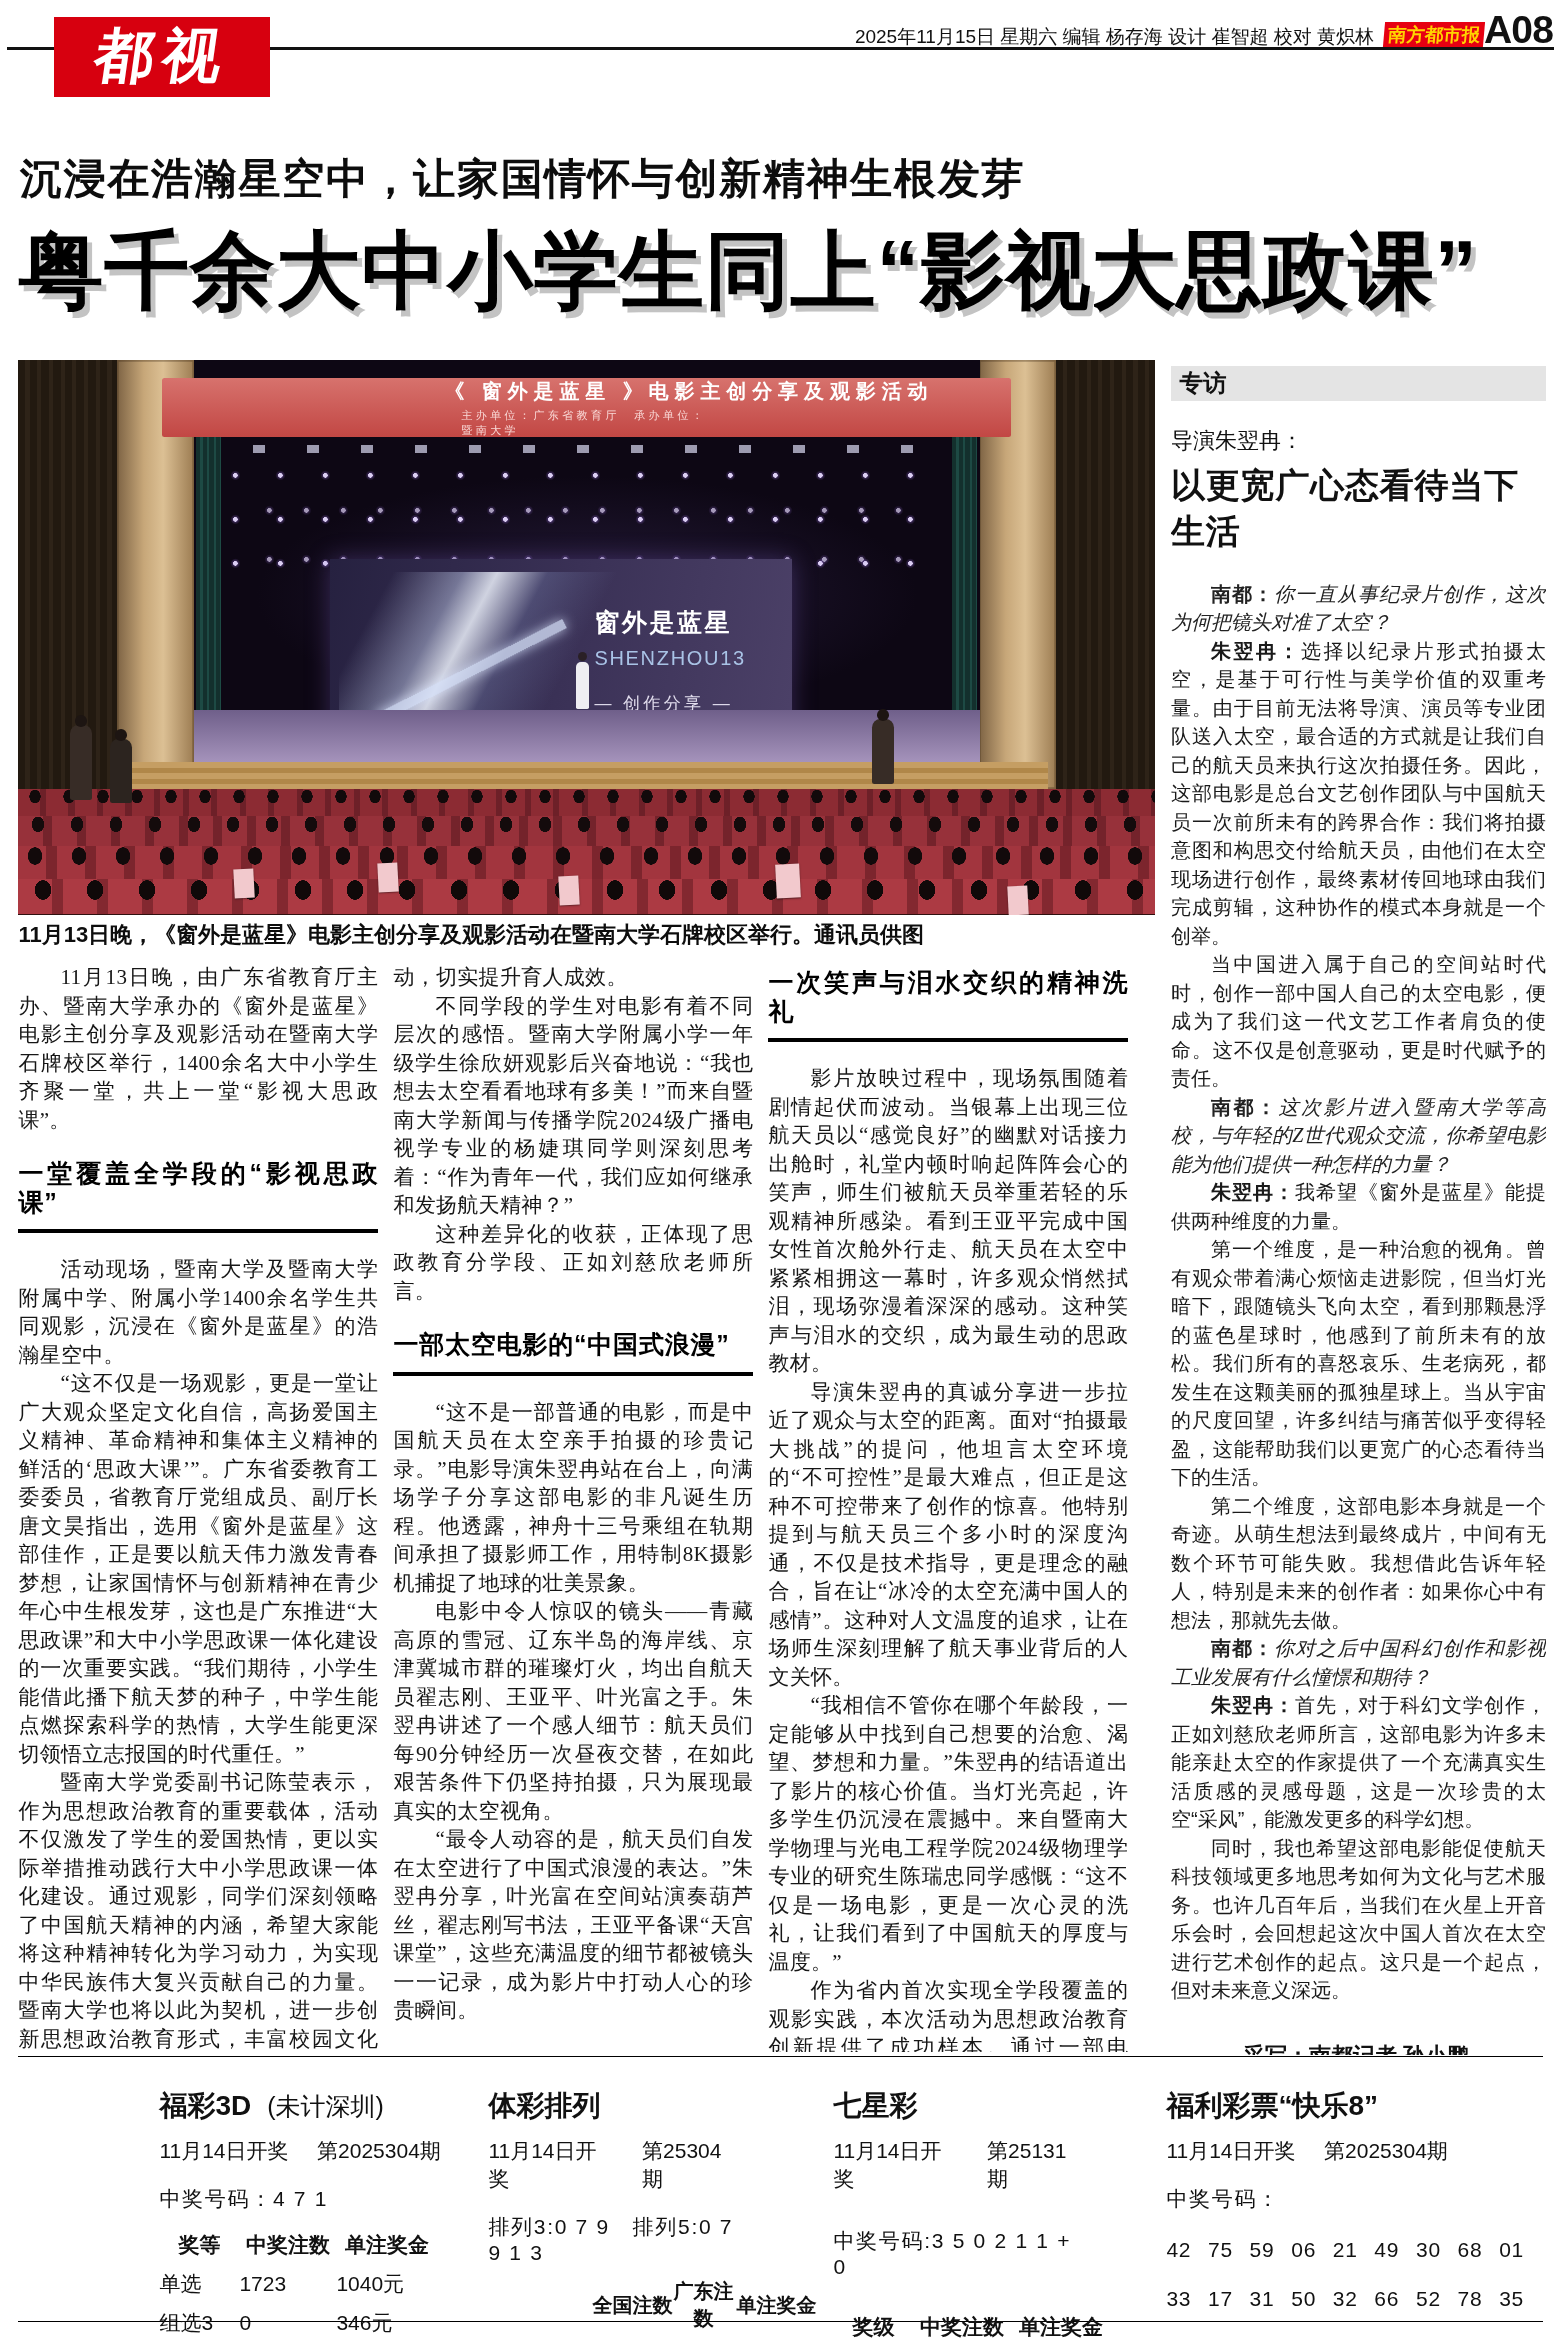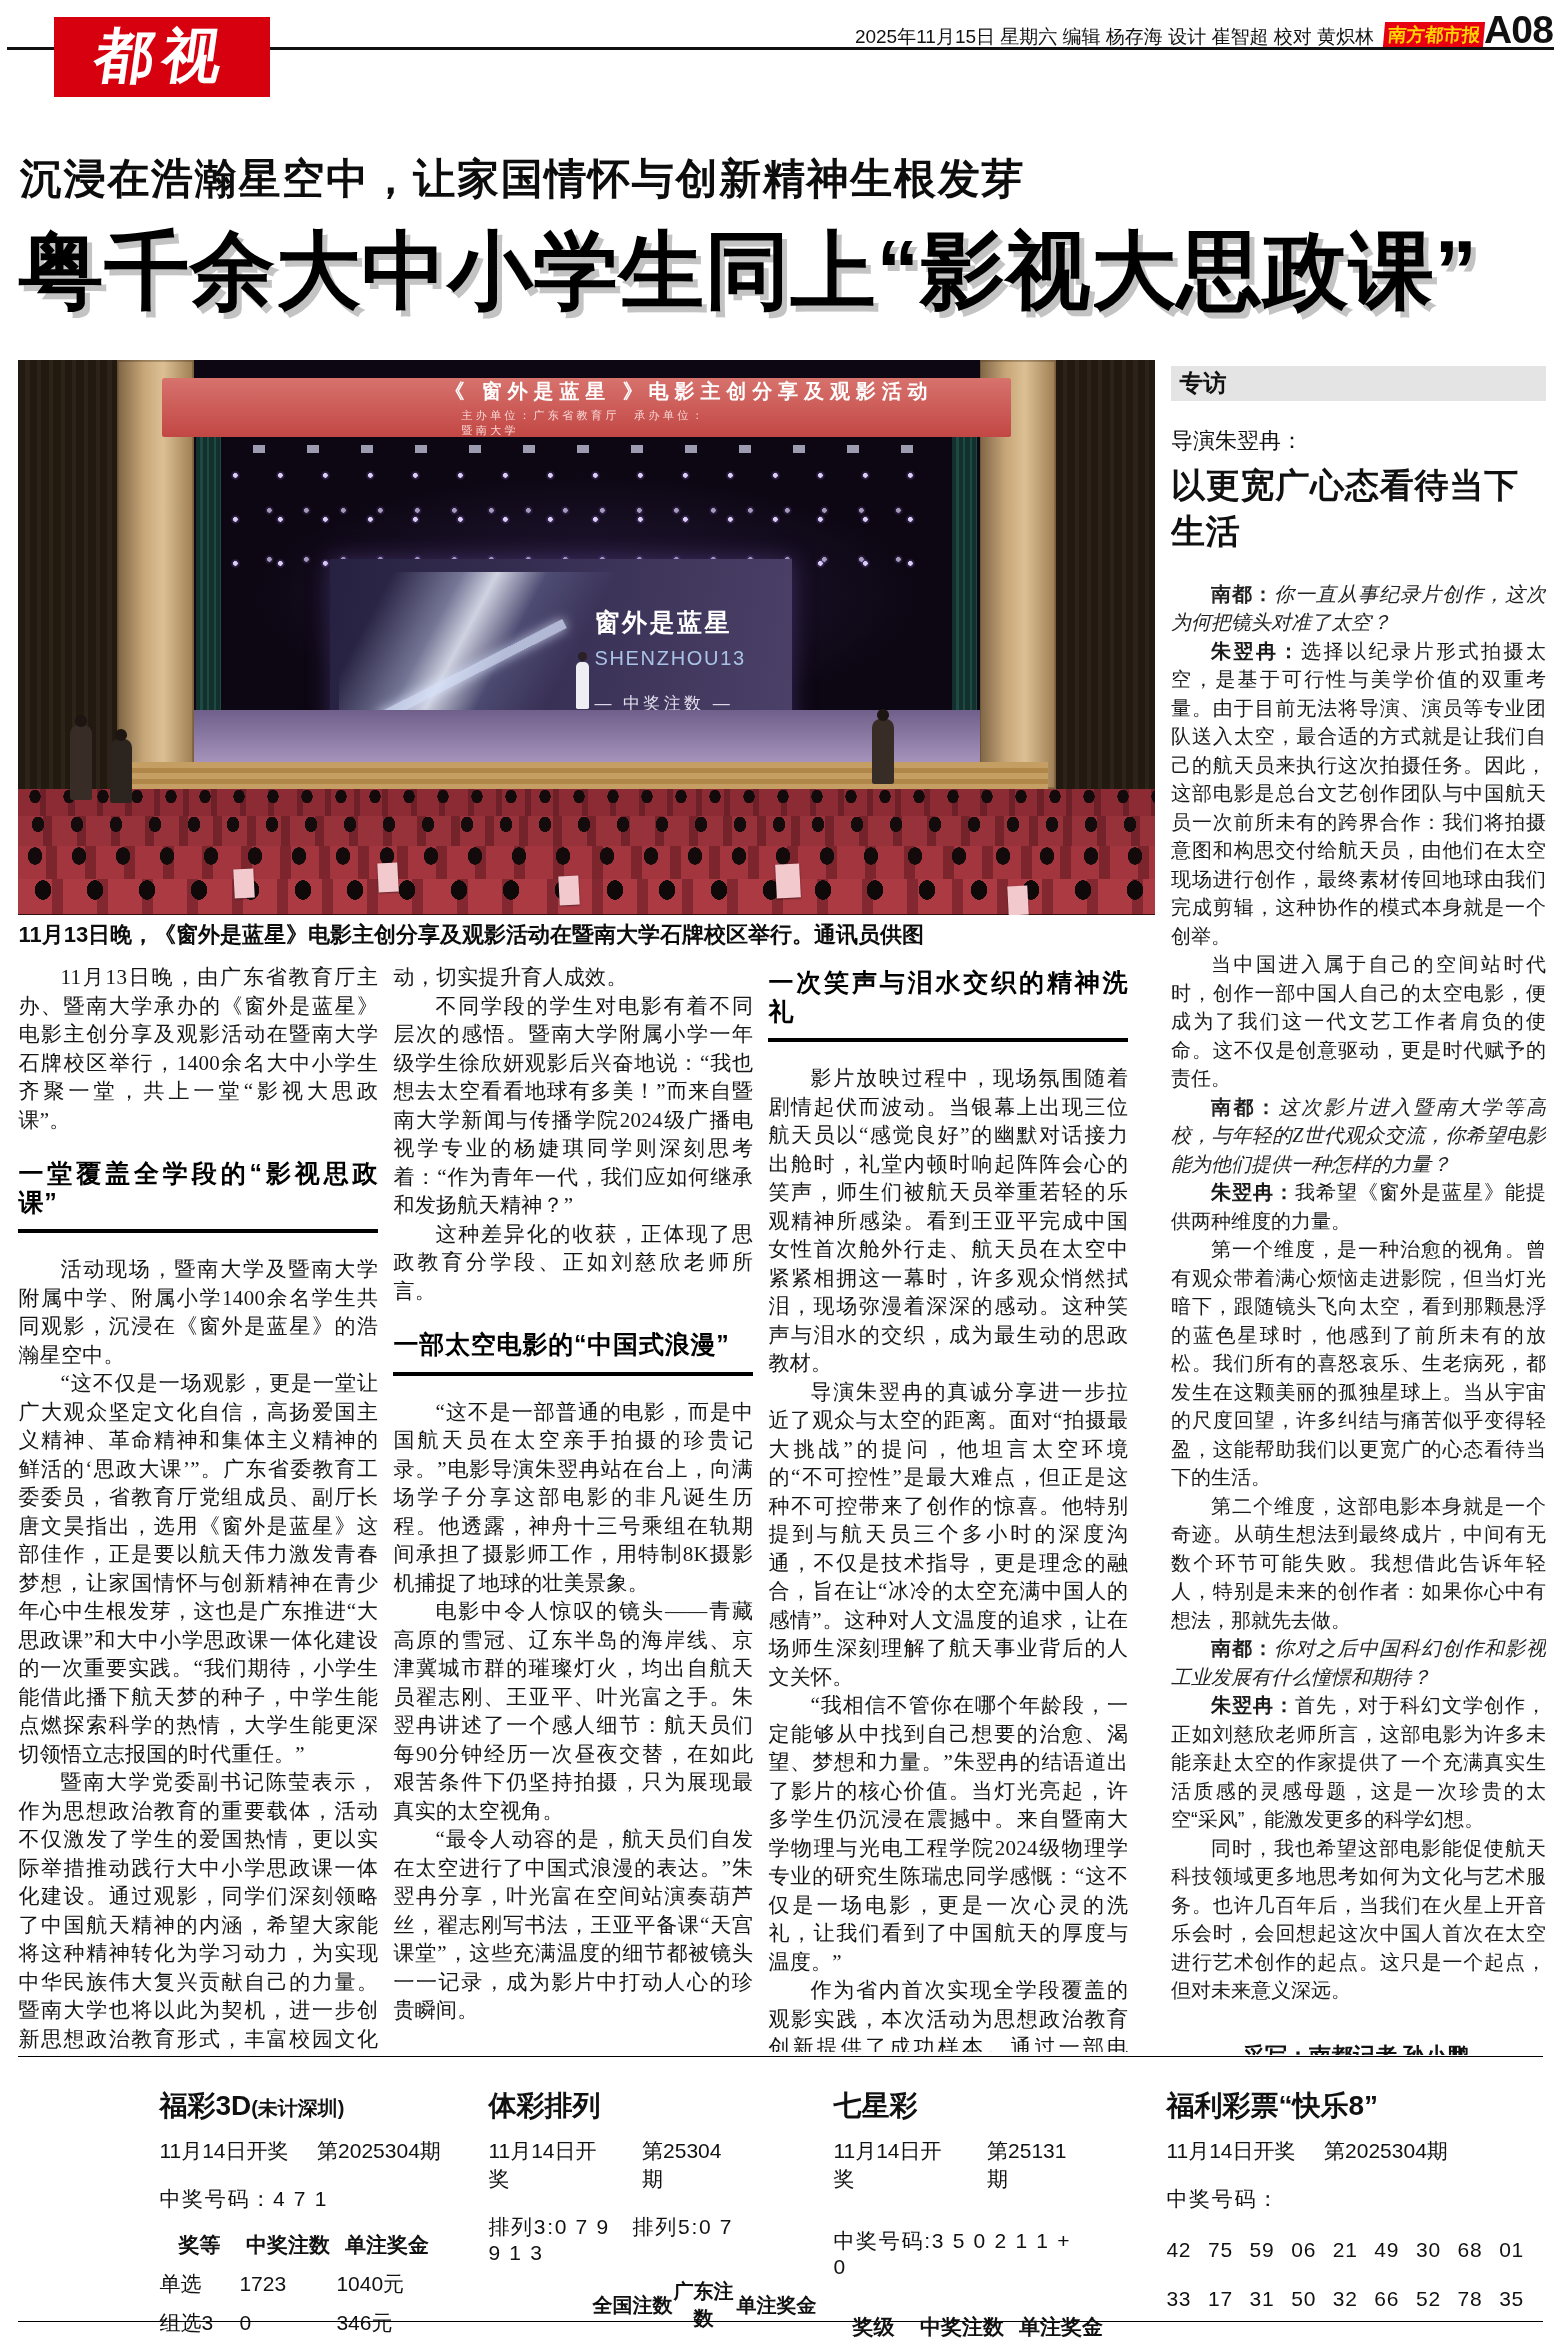--- a/index.html
+++ b/index.html
@@ -100,21 +100,21 @@
   .qa{margin:0;text-indent:2em;}
   .qa-label{font-weight:800;font-style:normal;font-family:"Liberation Sans","DejaVu Sans",sans-serif;}
   .qa.q{font-family:"Liberation Serif","DejaVu Serif",serif;font-style:italic;color:#222;}
   .byline{margin-top:36px;font-weight:800;font-size:22px;}
   .byline .l1{margin-left:72px;}
   
   .lottery{position:absolute;left:18.4px;top:2056px;width:1525px;height:264px;
            border-top:1.7px solid #000;border-bottom:1.7px solid #000;font-size:21px;}
   .lot{position:absolute;top:30px;}
   .lot .lt{font-size:28px;font-weight:800;}
-  .lot .lt .note{font-size:20px;font-weight:700;}
+  .lot .lt .note{font-size:25px;font-weight:400;margin-left:16px;}
   .lot .ldate{margin-top:11.7px;display:flex;gap:28.5px;}
   .lot .lnum{margin-top:20px;letter-spacing:1.7px;}
   .lgrid{display:grid;margin-top:18.4px;row-gap:11px;align-items:center;}
   .g3{grid-template-columns:80px 97px 101px;}
   .ghead{font-weight:700;text-align:center;}
   .b1{left:141px;width:285px;}
   .b2{left:470px;width:251px;}
   .b3{left:815px;width:251px;}
   .b4{left:1148px;width:360px;}
   .tc-grid{display:grid;grid-template-columns:35px 69px 80px 62px 84px;row-gap:9.2px;align-items:center;margin-top:13.4px;font-size:20px;}
@@ -154,21 +154,21 @@
     <div class="banner">
       <div class="b1">《 窗外是蓝星 》电影主创分享及观影活动</div>
       <div class="b2">主办单位：广东省教育厅　承办单位：暨南大学</div>
     </div>
     <div class="screen">
       <div class="streak"></div>
       <div class="streak2"></div>
       <div class="screen-text">
         <div class="t1">窗外是蓝星</div>
         <div class="t2">SHENZHOU13</div>
-        <div class="t3">— 中奖注数 —</div>
+        <div class="t3">— 创作分享 —</div>
         <div class="t4"></div>
       </div>
     </div>
     <div class="stage-floor"></div>
     <div class="person"></div>
     <div class="stage-front"></div>
     <div class="audience">
       <div class="arow r1"></div>
       <div class="arow r2"></div>
       <div class="arow r3"></div>

